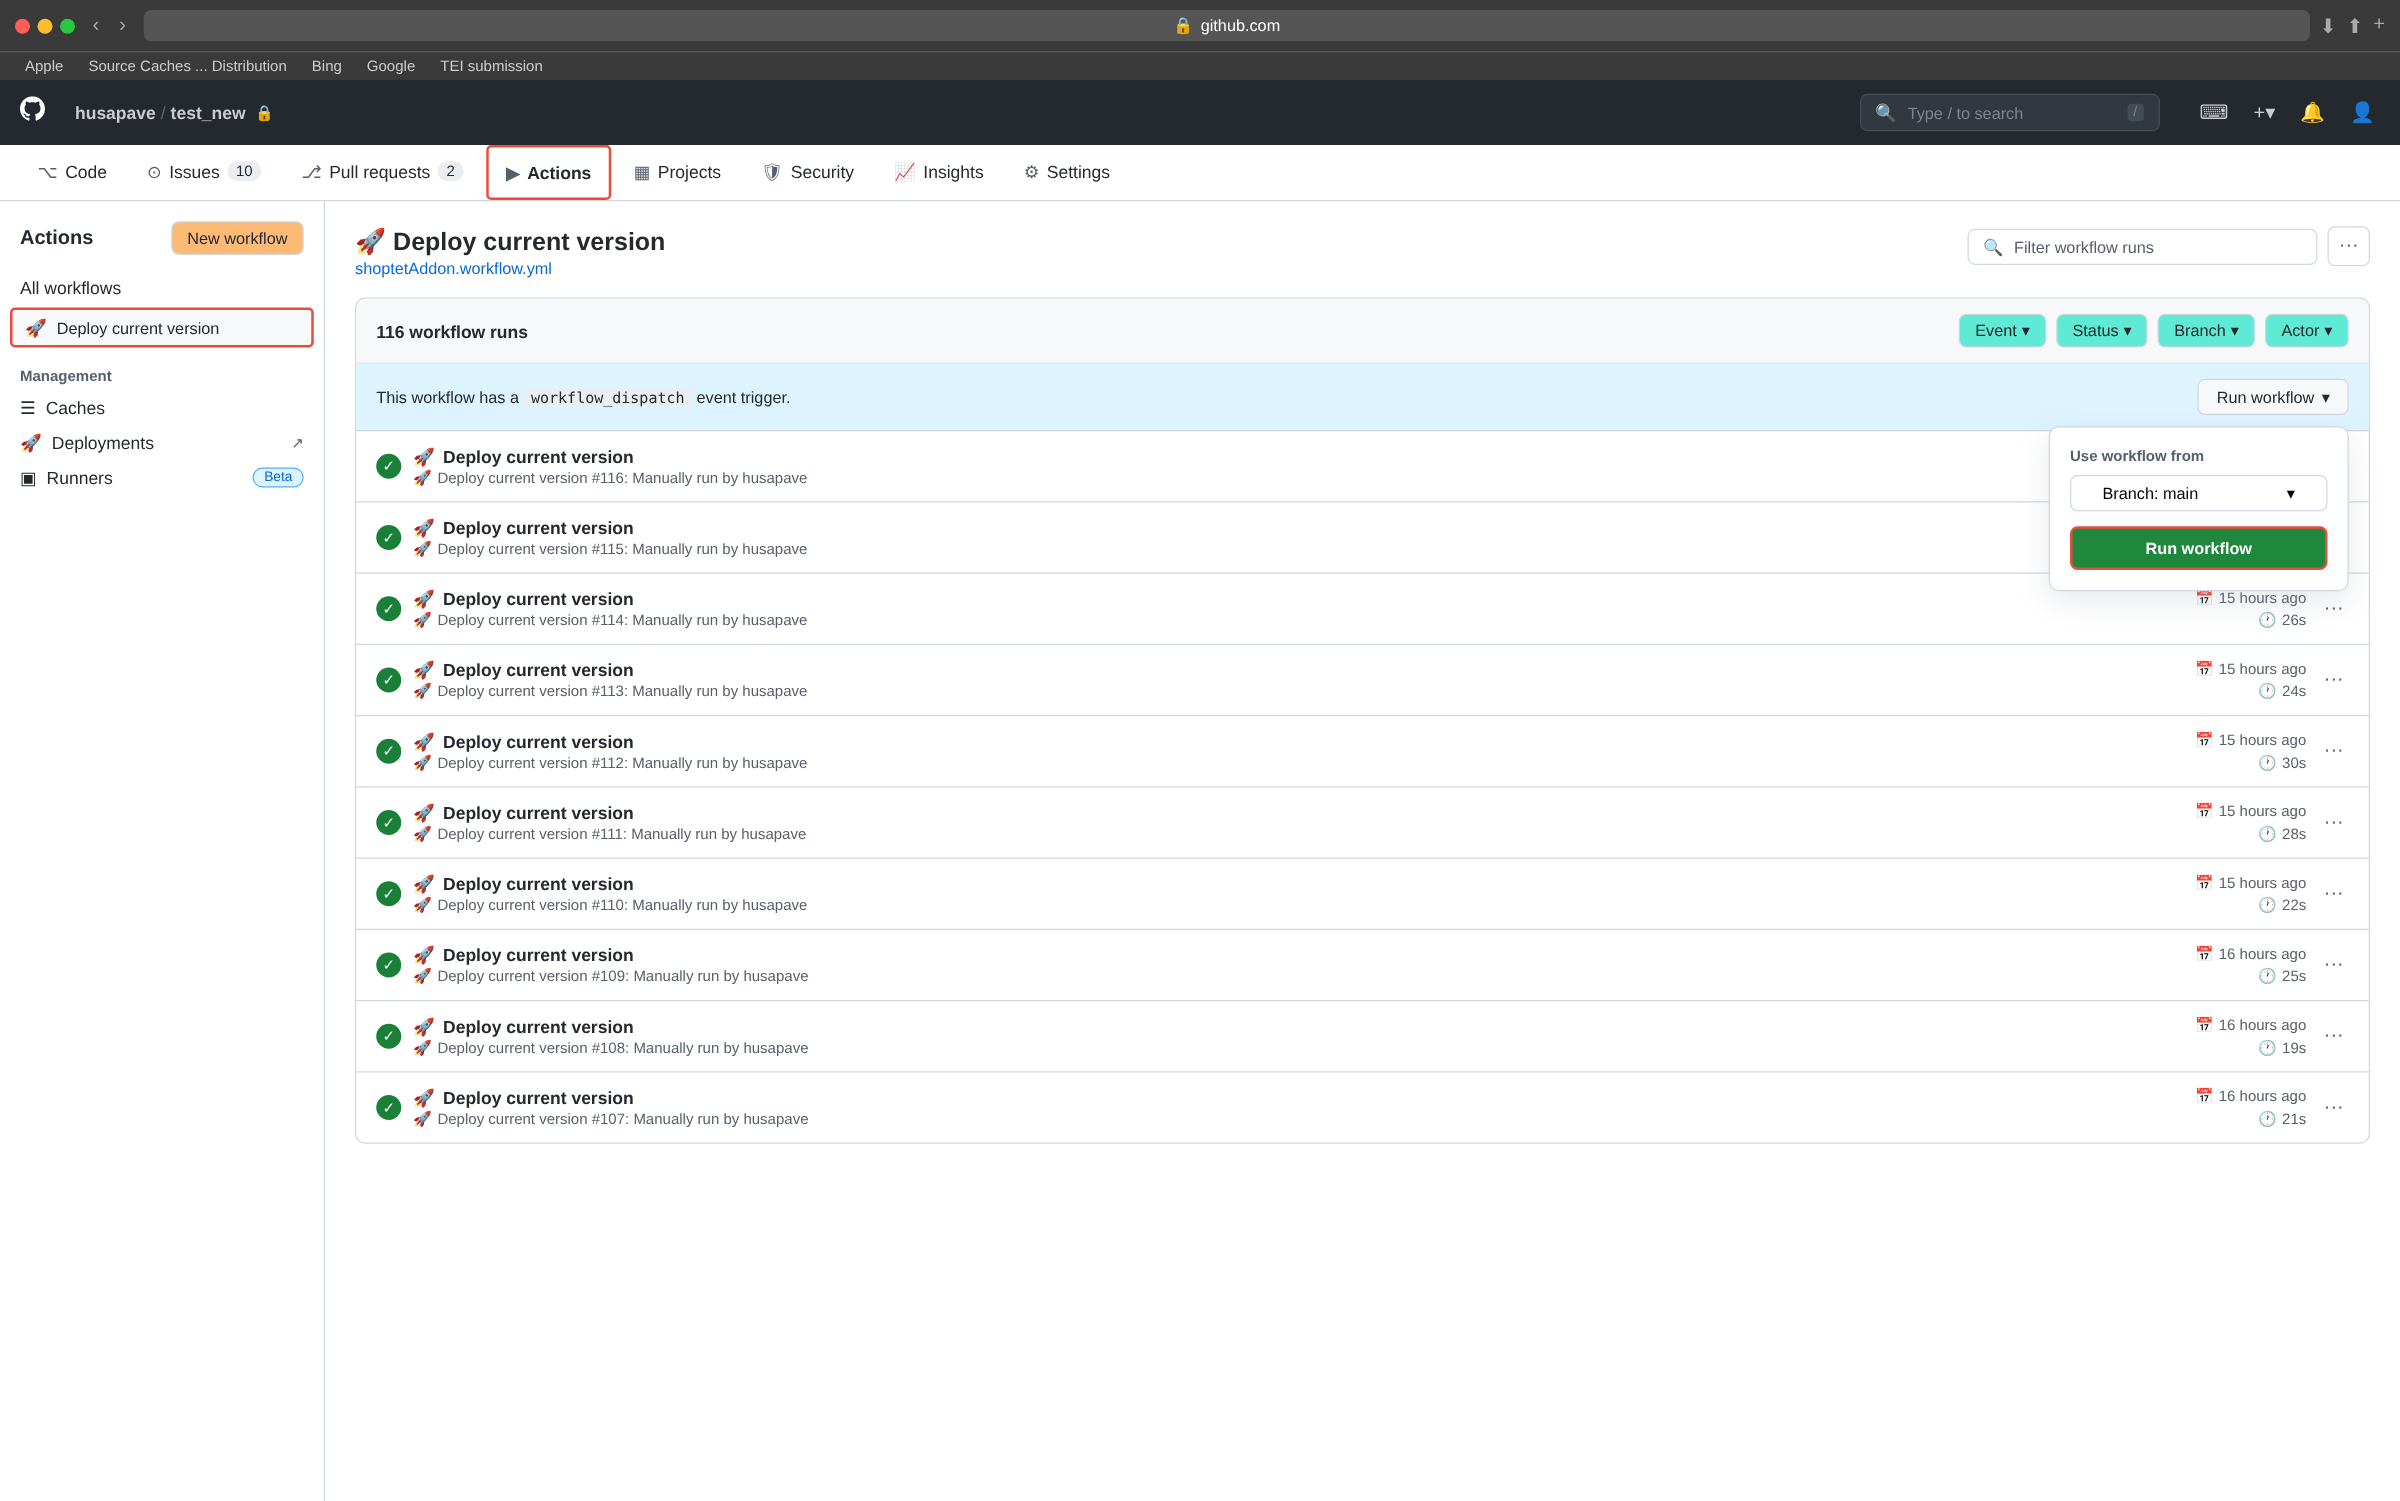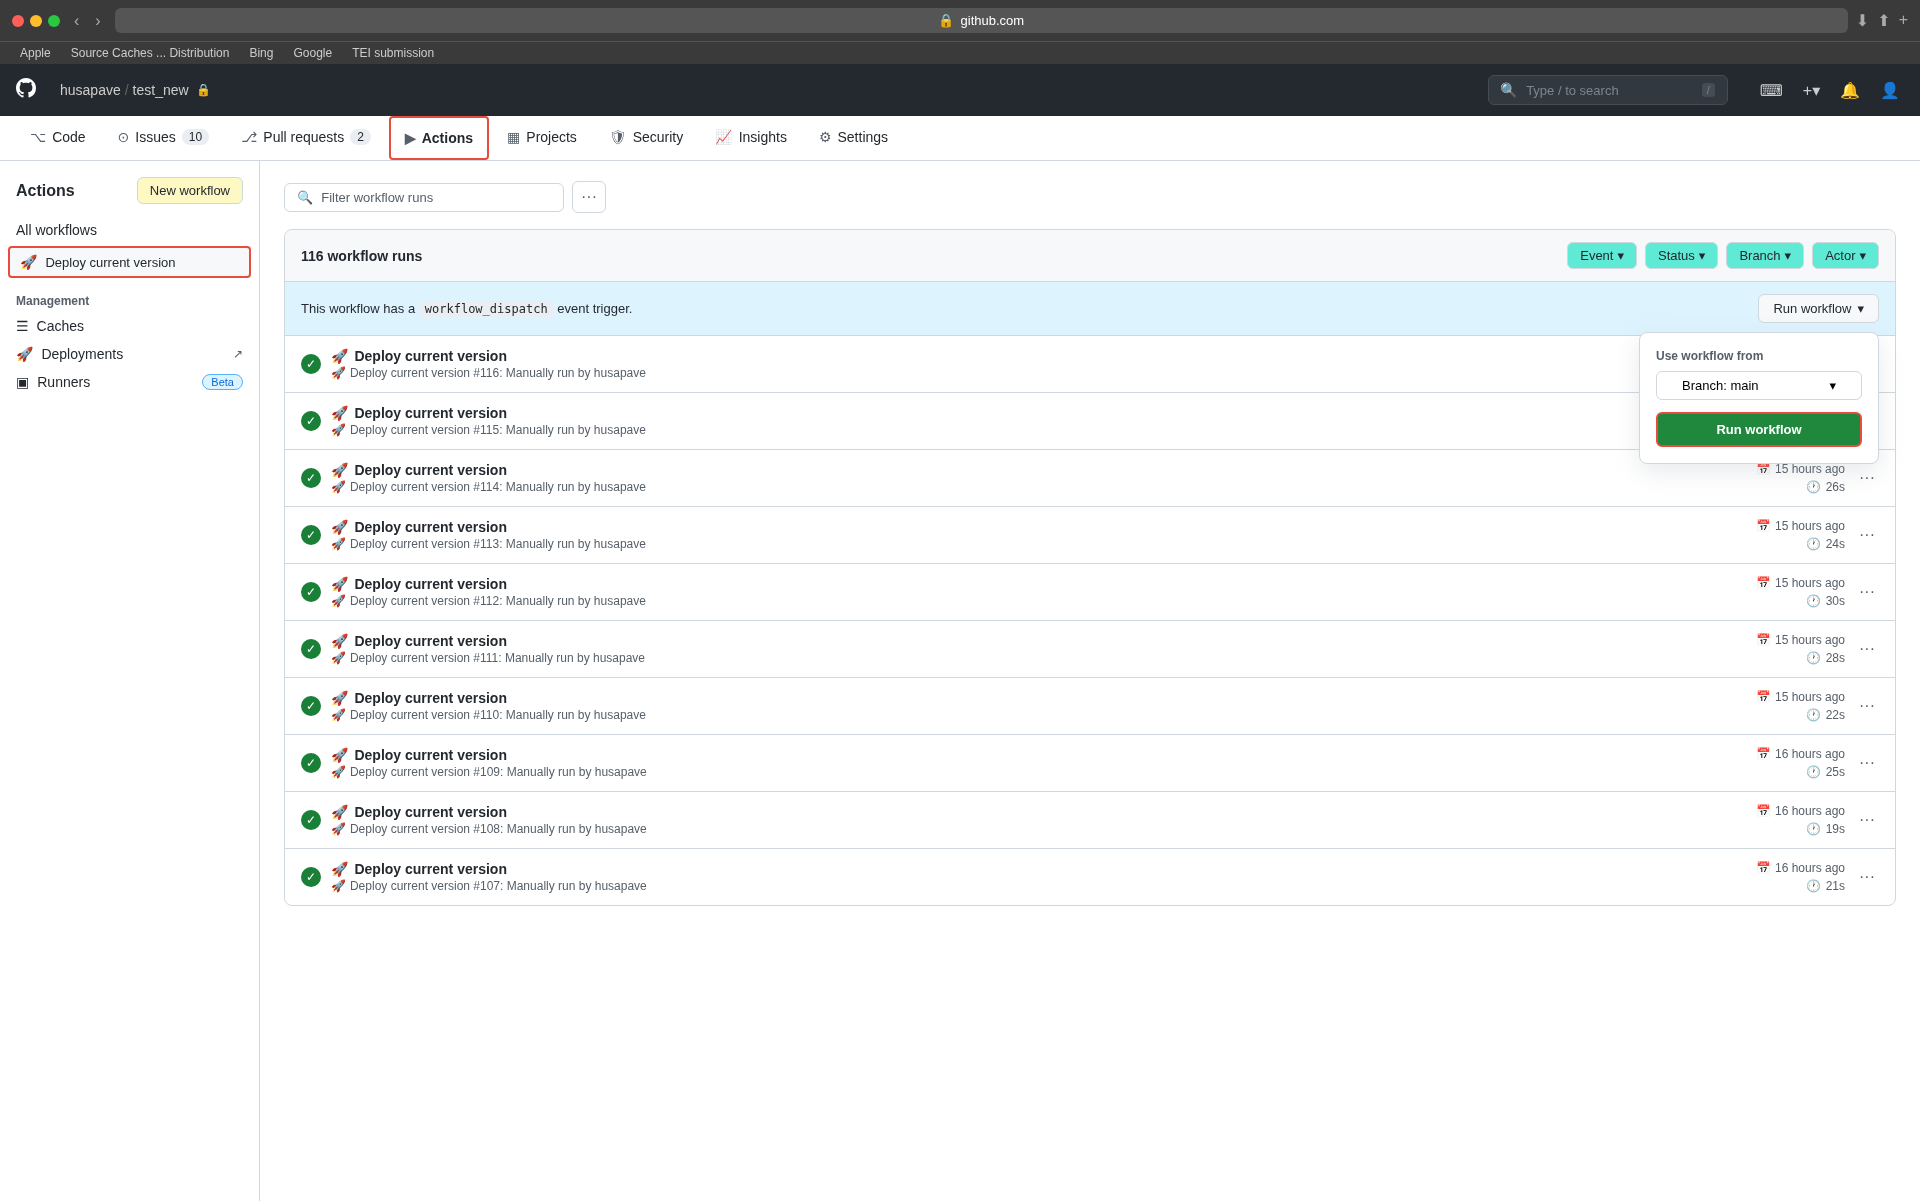--- a/index.html
+++ b/index.html
@@ -18,21 +18,21 @@
     .browser-actions { display: flex; gap: 8px; color: #aaa; font-size: 16px; }
 
     
     .bookmarks-bar { background: #3a3a3a; padding: 4px 20px; display: flex; gap: 20px; border-top: 1px solid #555; }
     .bookmarks-bar a { color: #ccc; font-size: 12px; text-decoration: none; }
 
     
     .gh-header { background: #24292f; padding: 0 16px; display: flex; align-items: center; height: 52px; gap: 16px; }
     .gh-logo { color: #fff; font-size: 20px; margin-right: 8px; }
     .gh-repo-path { color: #ccc; font-size: 14px; display: flex; align-items: center; gap: 4px; }
-    .gh-repo-path a { color: #ccc; text-decoration: none; }
+    .gh-repo-path a { color: #ccc; text-decoration: none; font-weight: bold; }
     .gh-repo-path .sep { color: #666; }
     .gh-repo-path .lock { color: #666; font-size: 12px; margin-left: 4px; }
     .gh-search { margin-left: auto; background: #32383f; border: 1px solid #444c56; border-radius: 6px; padding: 6px 12px; color: #7d8590; font-size: 13px; display: flex; align-items: center; gap: 8px; width: 240px; cursor: pointer; }
     .gh-search .search-icon { font-size: 14px; }
     .gh-search .kbd-hint { background: #444c56; border-radius: 3px; padding: 1px 5px; font-size: 11px; color: #7d8590; margin-left: auto; }
     .gh-header-actions { display: flex; align-items: center; gap: 12px; color: #ccc; font-size: 18px; margin-left: 12px; }
     .gh-header-actions button { background: none; border: none; color: #ccc; cursor: pointer; font-size: 16px; padding: 4px; }
 
     
     .repo-nav { background: #fff; border-bottom: 1px solid #d0d7de; padding: 0 16px; display: flex; align-items: center; gap: 4px; overflow-x: auto; }
@@ -41,21 +41,21 @@
     .repo-nav-item .nav-icon { font-size: 14px; color: #57606a; }
     .repo-nav-item .badge { background: #eaeef2; border-radius: 20px; padding: 1px 7px; font-size: 12px; color: #24292f; }
 
     
     .main-layout { display: flex; min-height: calc(100vh - 160px); }
 
     
     .sidebar { width: 260px; min-width: 260px; padding: 16px 0; border-right: 1px solid #d0d7de; }
     .sidebar-header { display: flex; justify-content: space-between; align-items: center; padding: 0 16px 12px; }
     .sidebar-title { font-size: 16px; font-weight: 600; }
-    .btn-new-workflow { background: #fef9c3; border: 1px solid #d0d7de; border-radius: 6px; padding: 5px 12px; font-size: 13px; cursor: pointer; color: #24292f; }
+    .btn-new-workflow { background: #fdba74; border: 1px solid #d0d7de; border-radius: 6px; padding: 5px 12px; font-size: 13px; cursor: pointer; color: #24292f; }
     .sidebar-link { display: block; padding: 6px 16px; color: #24292f; text-decoration: none; font-size: 14px; }
     .sidebar-section-title { padding: 8px 16px 4px; font-size: 12px; font-weight: 600; color: #57606a; text-transform: capitalize; margin-top: 8px; }
     .sidebar-workflow-item { display: flex; align-items: center; gap: 8px; padding: 6px 16px; cursor: pointer; border-radius: 0; }
     .sidebar-item-mgmt { display: flex; align-items: center; gap: 8px; padding: 6px 16px; cursor: pointer; color: #24292f; font-size: 14px; }
     .beta-badge { background: #ddf4ff; color: #0969da; border: 1px solid #54aeff; border-radius: 20px; padding: 1px 8px; font-size: 11px; margin-left: auto; }
 
     
     .content-area { flex: 1; padding: 20px 24px; overflow-x: hidden; }
     .workflow-header { display: flex; align-items: flex-start; justify-content: space-between; margin-bottom: 4px; }
     .workflow-title { display: flex; align-items: center; gap: 8px; font-size: 20px; font-weight: 600; }
@@ -216,20 +216,26 @@
     </div>
     <div class="sidebar-item-mgmt">
       <span>▣</span>
       <span>Runners</span>
       <span class="beta-badge">Beta</span>
     </div>
   </div>
 
   <div class="content-area">
     <div class="workflow-header">
+      <div>
+        <div class="workflow-title">
+          <span>🚀 Deploy current version</span>
+        </div>
+        <a class="workflow-file-link">shoptetAddon.workflow.yml</a>
+      </div>
       <div class="filter-area">
         <div class="filter-input">
           <span class="filter-icon">🔍</span>
           <span>Filter workflow runs</span>
         </div>
         <button class="filter-more">···</button>
       </div>
     </div>
 
     <div class="runs-container">

